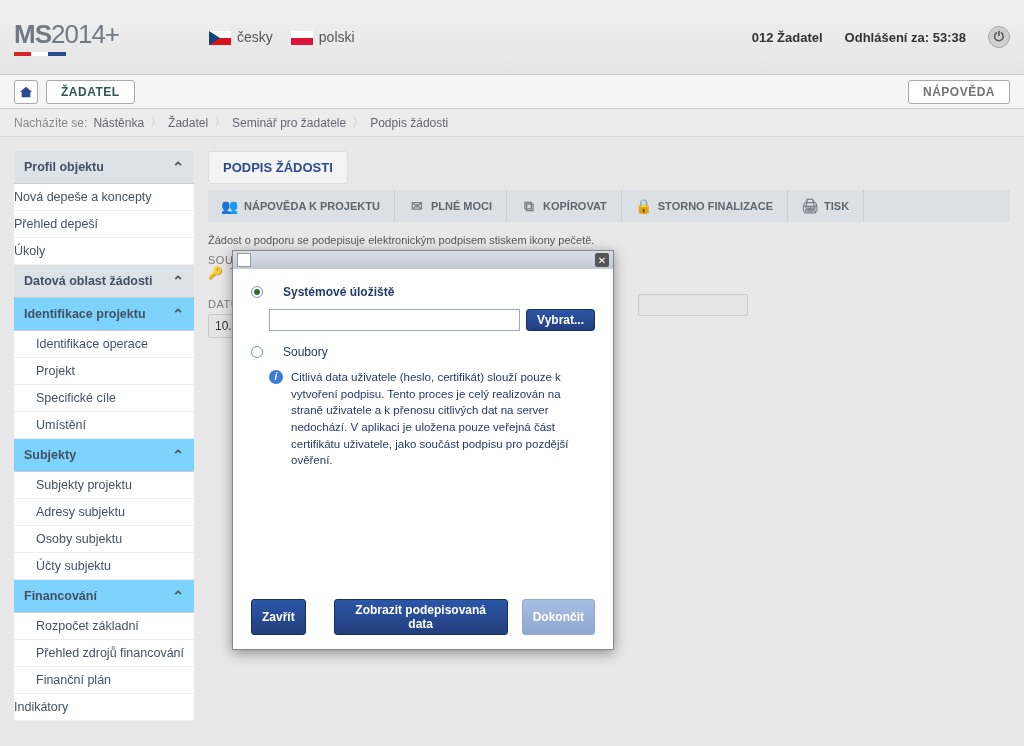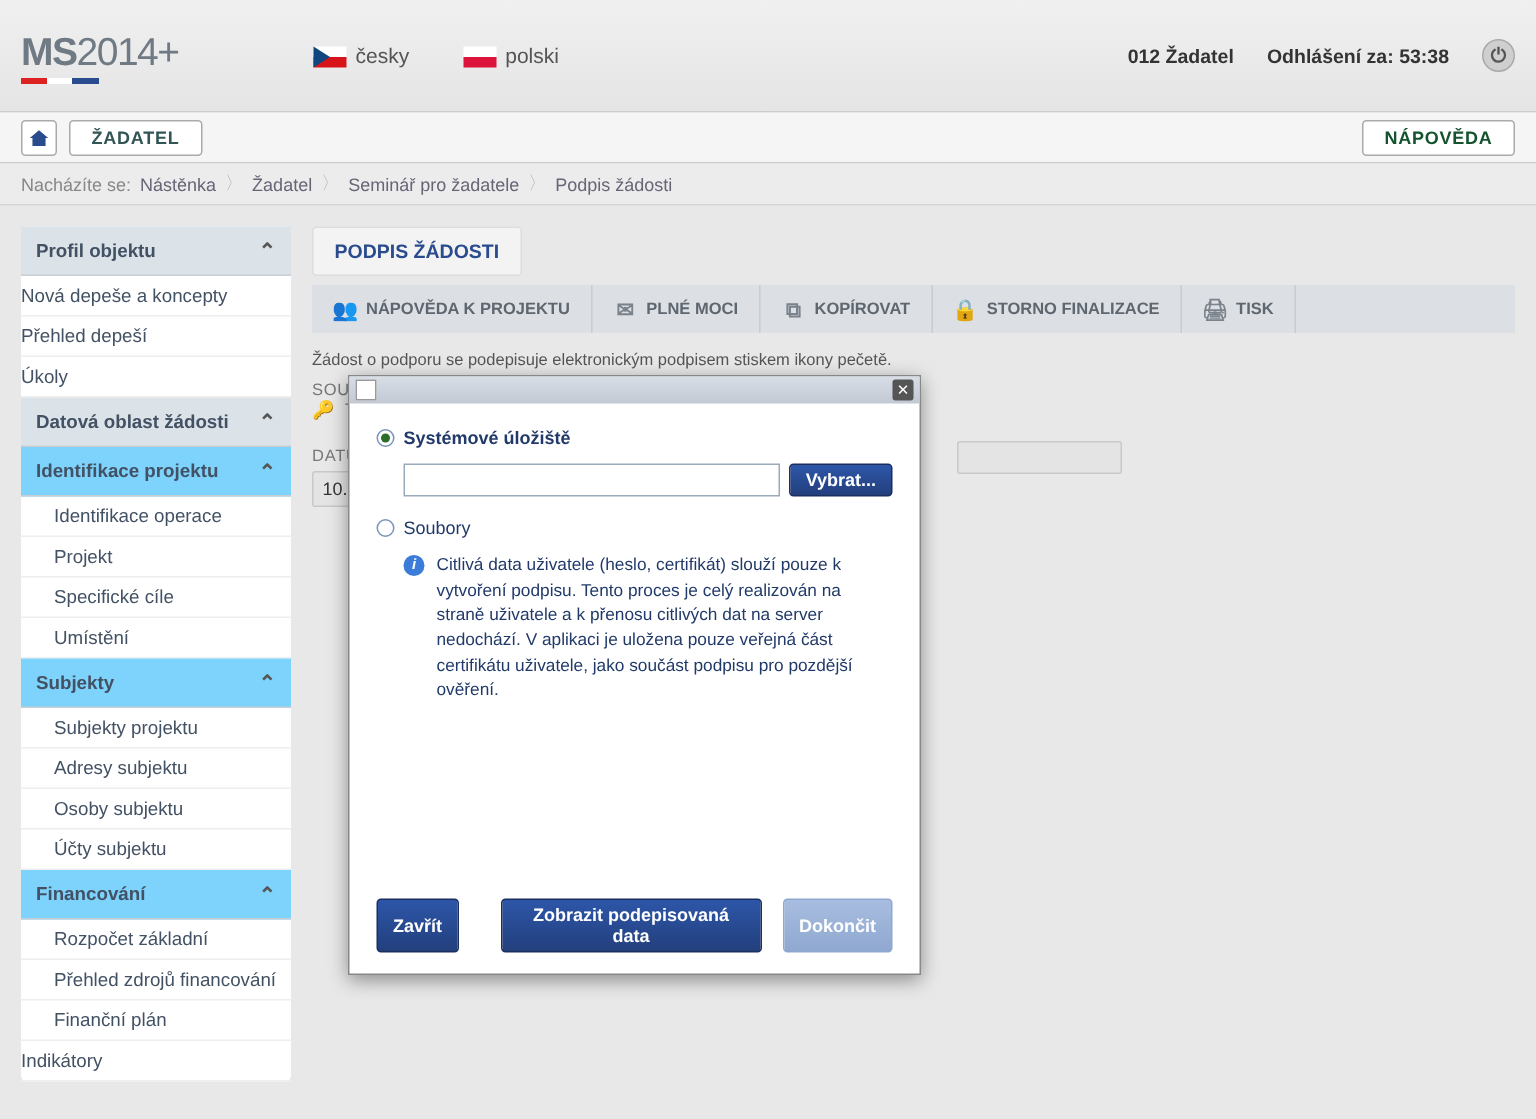--- a/index.html
+++ b/index.html
@@ -1,31 +1,31 @@
 <!DOCTYPE html>
 <html><head>
 <meta charset="utf-8">
 <style>
 * { box-sizing: border-box; margin: 0; padding: 0; }
 body { font-family: Arial, sans-serif; font-size: 12px; background: #e8e8e8; color: #333; width: 1024px; height: 746px; overflow: hidden; position: relative; }
 .titlebar { height: 75px; background: linear-gradient(#f0f0f0,#e5e5e5); display: flex; align-items: center; padding: 0 14px; border-bottom: 1px solid #ccc; }
 .logo { font-size: 26px; font-weight: bold; color: #707a84; letter-spacing: -1px; }
 .logo .accent { font-weight: 300; }
 .logo-bar { width: 52px; height: 4px; margin-top: 2px; background: linear-gradient(90deg,#d22 0 33%,#fff 33% 66%,#2a4b8d 66% 100%); }
-.lang { display:flex; align-items:center; gap:36px; margin-left:90px; font-size:14px; color:#555; }
+.lang { display:flex; align-items:center; gap:18px; margin-left:90px; font-size:14px; color:#555; }
 .flag { width:22px; height:14px; display:inline-block; vertical-align:middle; margin-right:6px; }
 .flag-cz { background:linear-gradient(180deg,#fff 0 50%,#d7141a 50% 100%); position:relative; }
 .flag-cz::before { content:""; position:absolute; left:0; top:0; border-style:solid; border-width:7px 0 7px 11px; border-color:transparent transparent transparent #11457e; }
 .flag-pl { background:linear-gradient(180deg,#fff 0 50%,#dc143c 50% 100%); }
 .tb-right { margin-left:auto; display:flex; align-items:center; gap:22px; font-size:13px; color:#333; font-weight:bold; }
 .power-btn { width:22px; height:22px; border-radius:11px; background:#cfcfcf; display:inline-flex; align-items:center; justify-content:center; color:#555; font-size:13px; border:1px solid #aaa; cursor:pointer; }
 .topbar { height:34px; background:#f5f5f5; border-bottom:1px solid #ccc; display:flex; align-items:center; padding:0 14px; gap:8px; }
 .home-btn { width:24px; height:24px; background:#fff; border:1px solid #aaa; border-radius:3px; display:flex; align-items:center; justify-content:center; cursor:pointer; }
 .btn { background:#fff; border:1px solid #aaa; border-radius:3px; padding:4px 14px; font-size:12px; color:#355; cursor:pointer; font-weight:bold; letter-spacing:0.5px; }
-.btn-help { margin-left:auto; color:#14532d; }
+.btn-help { margin-left:auto; color:#737373; }
 .breadcrumb { height:28px; background:#ececec; border-bottom:1px solid #d5d5d5; display:flex; align-items:center; padding:0 14px; font-size:12px; color:#888; gap:6px; }
 .breadcrumb span.link { color:#667; cursor:pointer; }
 .breadcrumb .sep { color:#bbb; }
 .content { display:flex; padding:14px; gap:14px; }
 .sidebar { width:180px; background:#fff; border-radius:4px; }
 .sb-section { background:#dbe2e8; padding:8px 10px; font-weight:bold; font-size:12.5px; color:#2a4; color:#425163; display:flex; justify-content:space-between; align-items:center; border-bottom:1px solid #c8ced4; cursor:pointer; }
 .sb-section-dark { background:#7dd3fc; }
 .chev { font-size:14px; color:#555; }
 .sb-item { padding:6px 0; font-size:12.5px; color:#425163; border-bottom:1px solid #eee; cursor:pointer; }
 .sb-item.indent { padding-left:22px; }
@@ -39,21 +39,21 @@
 .ro-field { background:#e4e4e4; border:1px solid #c8c8c8; border-radius:2px; padding:4px 6px; width:180px; margin-top:4px; font-size:12px; color:#333; display:inline-block; }
 .key-ic { width:14px; height:14px; display:inline-block; margin-right:4px; color:#888; }
 
 
 .overlay { position:absolute; inset:0; display:flex; align-items:flex-start; justify-content:center; pointer-events:none; }
 .modal { position:absolute; top:250px; left:232px; width:382px; background:#fff; border:1px solid #888; box-shadow:0 3px 12px rgba(0,0,0,0.4); pointer-events:auto; }
 .modal-tb { height:18px; background:linear-gradient(#d8dee6,#c2c9d4); display:flex; align-items:center; padding:0 4px; }
 .modal-tb .m-ic { width:14px; height:14px; background:#fff; border:1px solid #999; }
 .modal-tb .close { margin-left:auto; width:14px; height:14px; background:#555; color:#fff; font-size:10px; display:flex; align-items:center; justify-content:center; border-radius:2px; cursor:pointer; }
 .modal-body { padding:16px 18px 14px; }
-.radio-row { display:flex; align-items:center; gap:6px; margin-bottom:10px; font-size:12px; font-weight:bold; color:#223a6a; }
+.radio-row { display:flex; align-items:center; gap:20px; margin-bottom:10px; font-size:12px; font-weight:bold; color:#223a6a; }
 .radio-dot { width:12px; height:12px; border:1px solid #4a6; border:1px solid #6a8; border:1px solid #7893b8; border-radius:50%; display:flex; align-items:center; justify-content:center; }
 .radio-dot.on::after { content:""; width:6px; height:6px; background:#2a6e2a; border-radius:50%; }
 .path-row { display:flex; gap:6px; margin:4px 0 14px 18px; }
 .path-input { flex:1; border:1px solid #9ab; height:22px; padding:0 4px; font-size:12px; }
 .btn-blue { background:#1d3b82; background:linear-gradient(#2d56a8,#233f7d); color:#fff; border:1px solid #1a2f5e; border-radius:3px; padding:3px 10px; font-size:12px; cursor:pointer; font-weight:bold; }
 .btn-blue.dim { background:linear-gradient(#a8bde0,#8fa8d0); color:#fff; border-color:#8fa8d0; cursor:default; }
 .info { display:flex; gap:8px; margin-left:18px; font-size:11.5px; color:#223a6a; line-height:1.45; }
 .info-ic { width:14px; height:14px; border-radius:50%; background:#3a7cd8; color:#fff; display:flex; align-items:center; justify-content:center; font-size:10px; font-weight:bold; font-style:italic; flex-shrink:0; margin-top:1px; }
 .modal-footer { display:flex; gap:14px; margin-top:130px; }
 .modal-footer .spacer { flex:1; }

